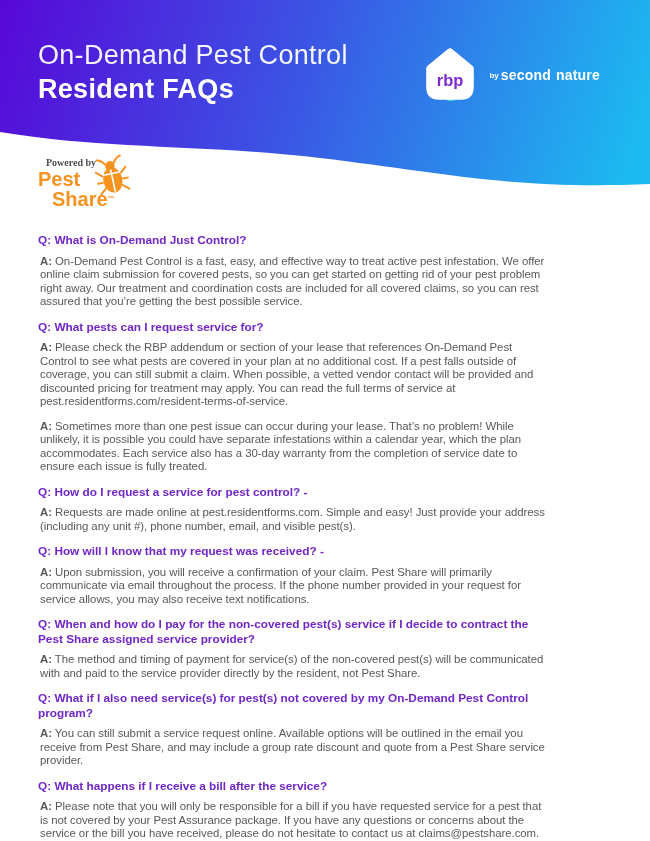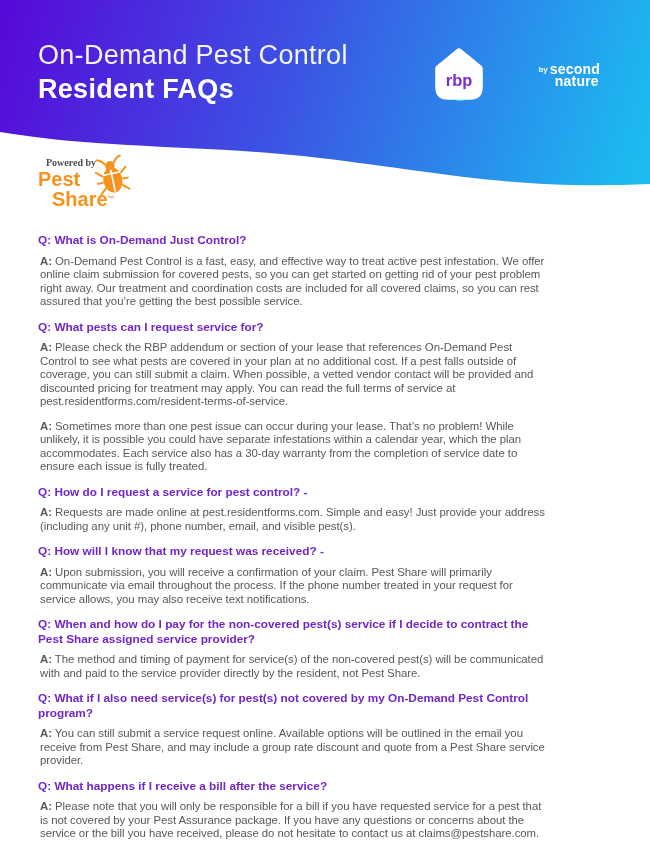--- a/index.html
+++ b/index.html
@@ -15,23 +15,23 @@
     background:linear-gradient(108deg,#5807d8 0%,#3b55e4 45%,#1cbaf1 95%);
     overflow:hidden;
   }
   .wave{position:absolute;left:0;bottom:0;width:650px;height:105px;display:block;}
   .titles{position:absolute;left:38px;top:38px;}
   .title-1{color:#f4f4ff;font-size:27px;line-height:34px;font-weight:400;letter-spacing:.3px;}
   .title-2{color:#ffffff;font-size:27px;line-height:34px;font-weight:700;letter-spacing:.3px;}
 
   .brand{position:absolute;top:43px;right:50px;display:flex;align-items:center;gap:7px;}
   .rbp-badge{width:64px;height:64px;display:block;}
-  .sn{display:flex;align-items:flex-start;color:#ffffff;margin-left:40px;}
+  .sn{display:flex;align-items:flex-start;color:#ffffff;}
   .sn-by{font-size:8px;font-weight:600;margin:2px 2px 0 0;}
-  .sn-words{display:flex;flex-direction:column;font-size:14px;font-weight:700;line-height:12.5px;letter-spacing:.2px;}
+  .sn-words{display:flex;font-size:14px;font-weight:700;line-height:12.5px;letter-spacing:.2px;}
   .sn-line2{margin-left:5px;}
 
   
   .pest-logo{position:absolute;left:38px;top:157px;width:120px;height:58px;}
   .powered-by{position:absolute;left:8px;top:0;font-size:10px;font-weight:600;color:#4d4d4f;font-family:Liberation Serif, serif;}
   .pest-word{position:absolute;left:0;top:12px;font-size:20px;font-weight:800;color:#f6921e;line-height:20px;}
   .share-word{position:absolute;left:14px;top:32px;font-size:20px;font-weight:800;color:#f6921e;line-height:20px;}
   .tm{font-size:7px;vertical-align:top;}
   .beetle{position:absolute;left:58px;top:-2px;width:32px;height:42px;transform:rotate(-12deg);}
 
@@ -109,21 +109,21 @@
       <p class="a"><span class="a-prefix">A:</span> <span>Sometimes more than one pest issue can occur during your lease. That’s no problem! While unlikely, it is possible you could have separate infestations within a calendar year, which the plan accommodates. Each service also has a 30-day warranty from the completion of service date to ensure each issue is fully treated.</span></p>
     </div>
 
     <div class="faq">
       <p class="q">Q: How do I request a service for pest control? -</p>
       <p class="a"><span class="a-prefix">A:</span> <span>Requests are made online at pest.residentforms.com. Simple and easy! Just provide your address (including any unit #), phone number, email, and visible pest(s).</span></p>
     </div>
 
     <div class="faq">
       <p class="q">Q: How will I know that my request was received? -</p>
-      <p class="a"><span class="a-prefix">A:</span> <span>Upon submission, you will receive a confirmation of your claim. Pest Share will primarily communicate via email throughout the process. If the phone number treated in your request for service allows, you may also receive text notifications.</span></p>
+      <p class="a"><span class="a-prefix">A:</span> <span>Upon submission, you will receive a confirmation of your claim. Pest Share will primarily communicate via email throughout the process. If the phone number provided in your request for service allows, you may also receive text notifications.</span></p>
     </div>
 
     <div class="faq">
       <p class="q">Q: When and how do I pay for the non-covered pest(s) service if I decide to contract the Pest Share assigned service provider?</p>
       <p class="a"><span class="a-prefix">A:</span> <span>The method and timing of payment for service(s) of the non-covered pest(s) will be communicated with and paid to the service provider directly by the resident, not Pest Share.</span></p>
     </div>
 
     <div class="faq">
       <p class="q">Q: What if I also need service(s) for pest(s) not covered by my On-Demand Pest Control program?</p>
       <p class="a"><span class="a-prefix">A:</span> <span>You can still submit a service request online. Available options will be outlined in the email you receive from Pest Share, and may include a group rate discount and quote from a Pest Share service provider.</span></p>

